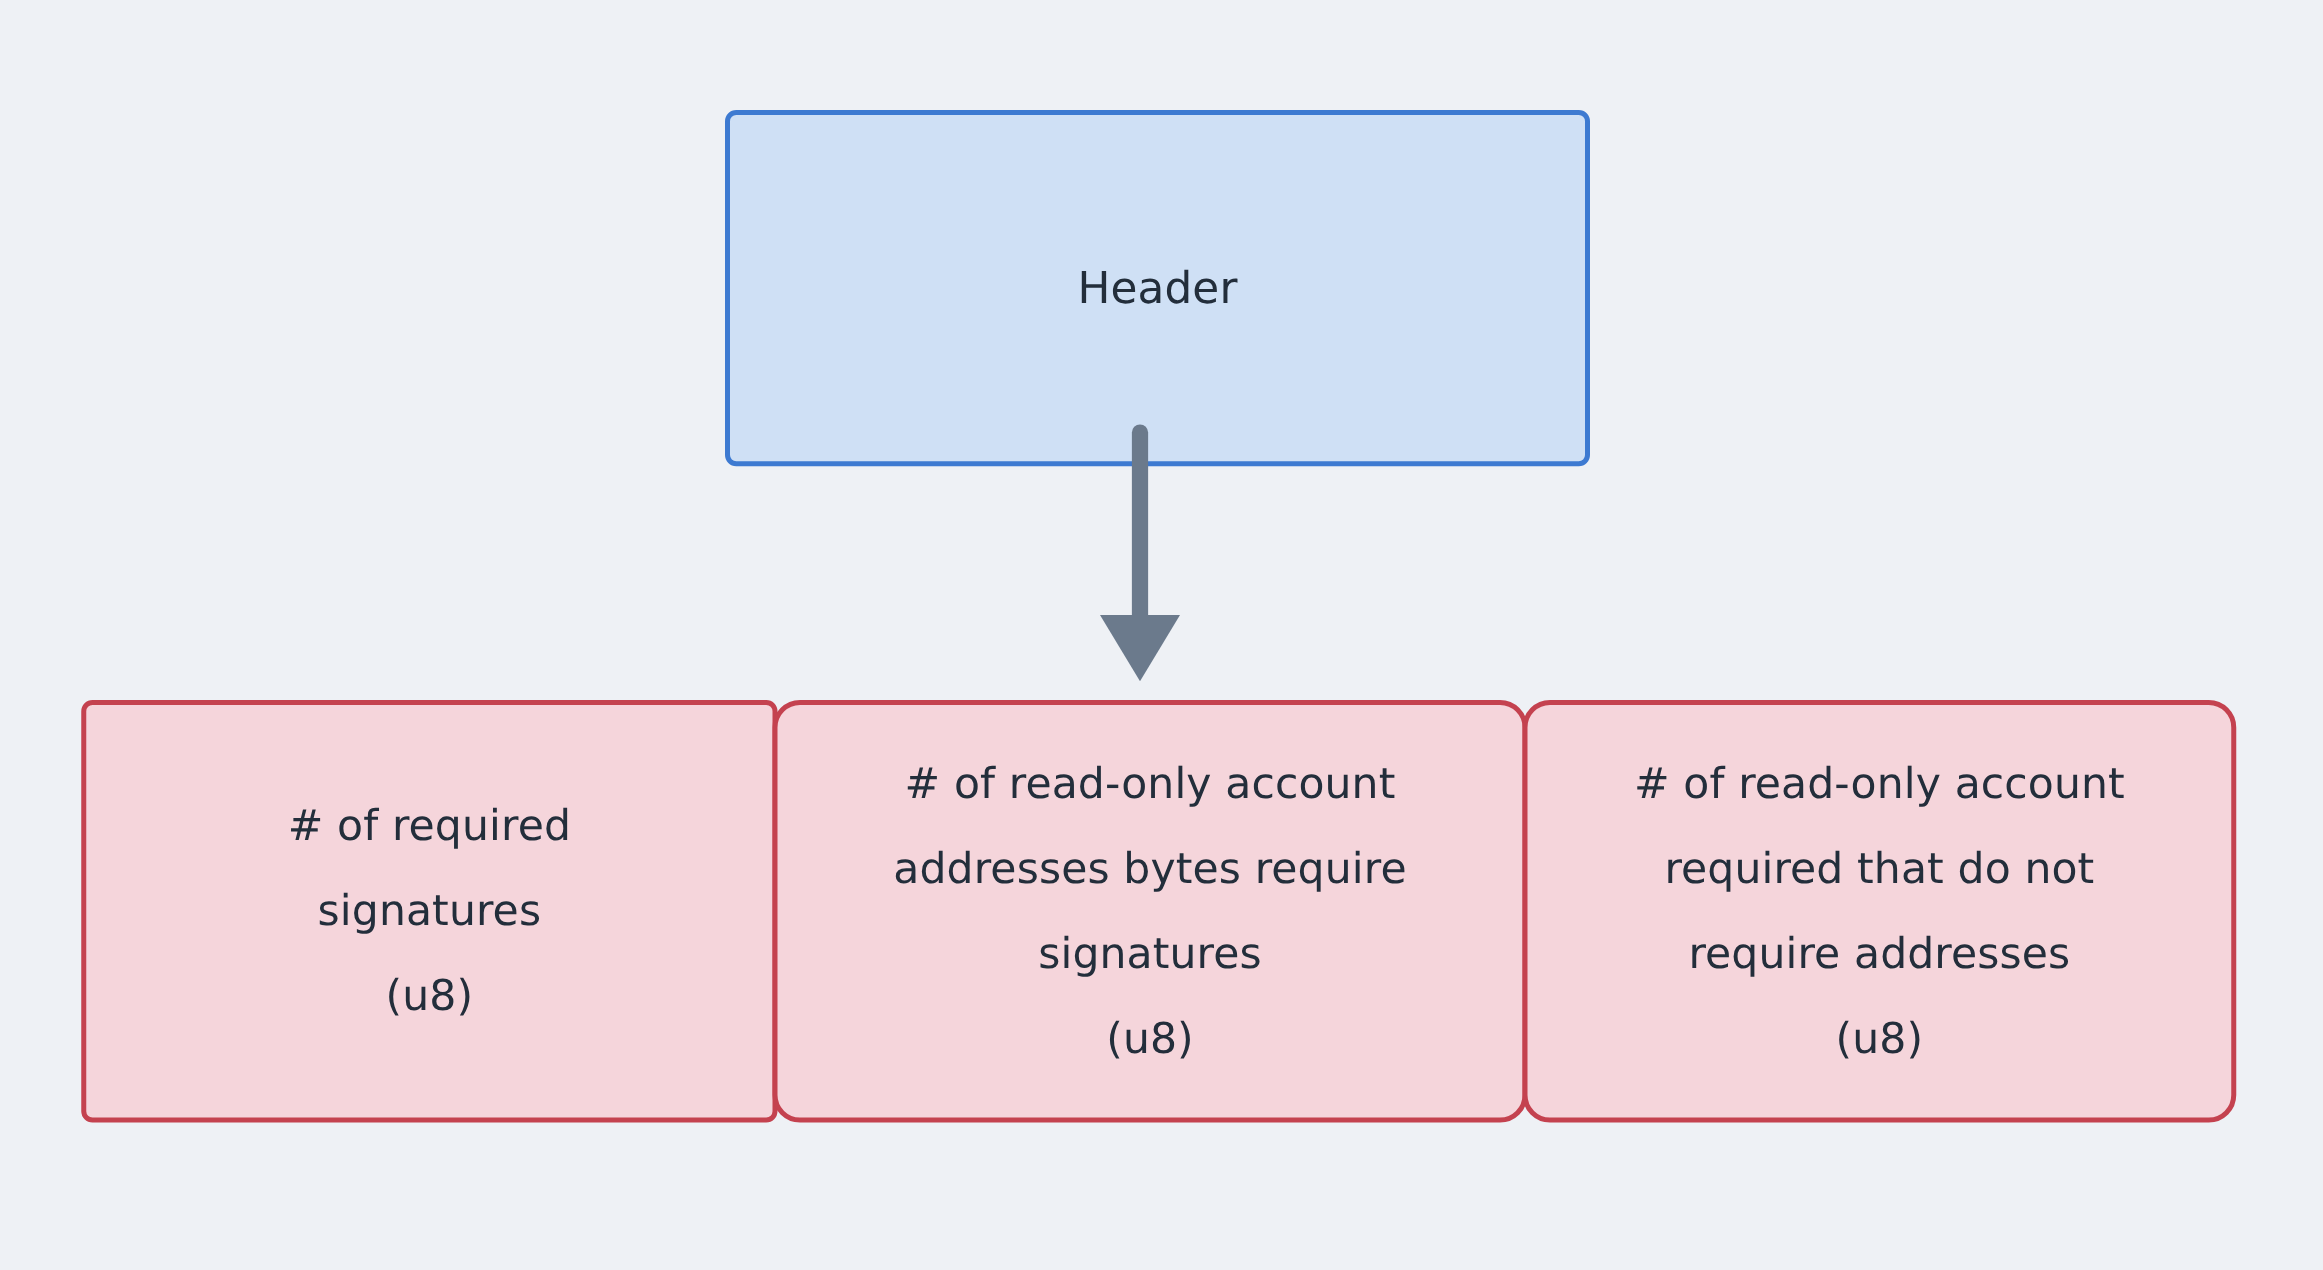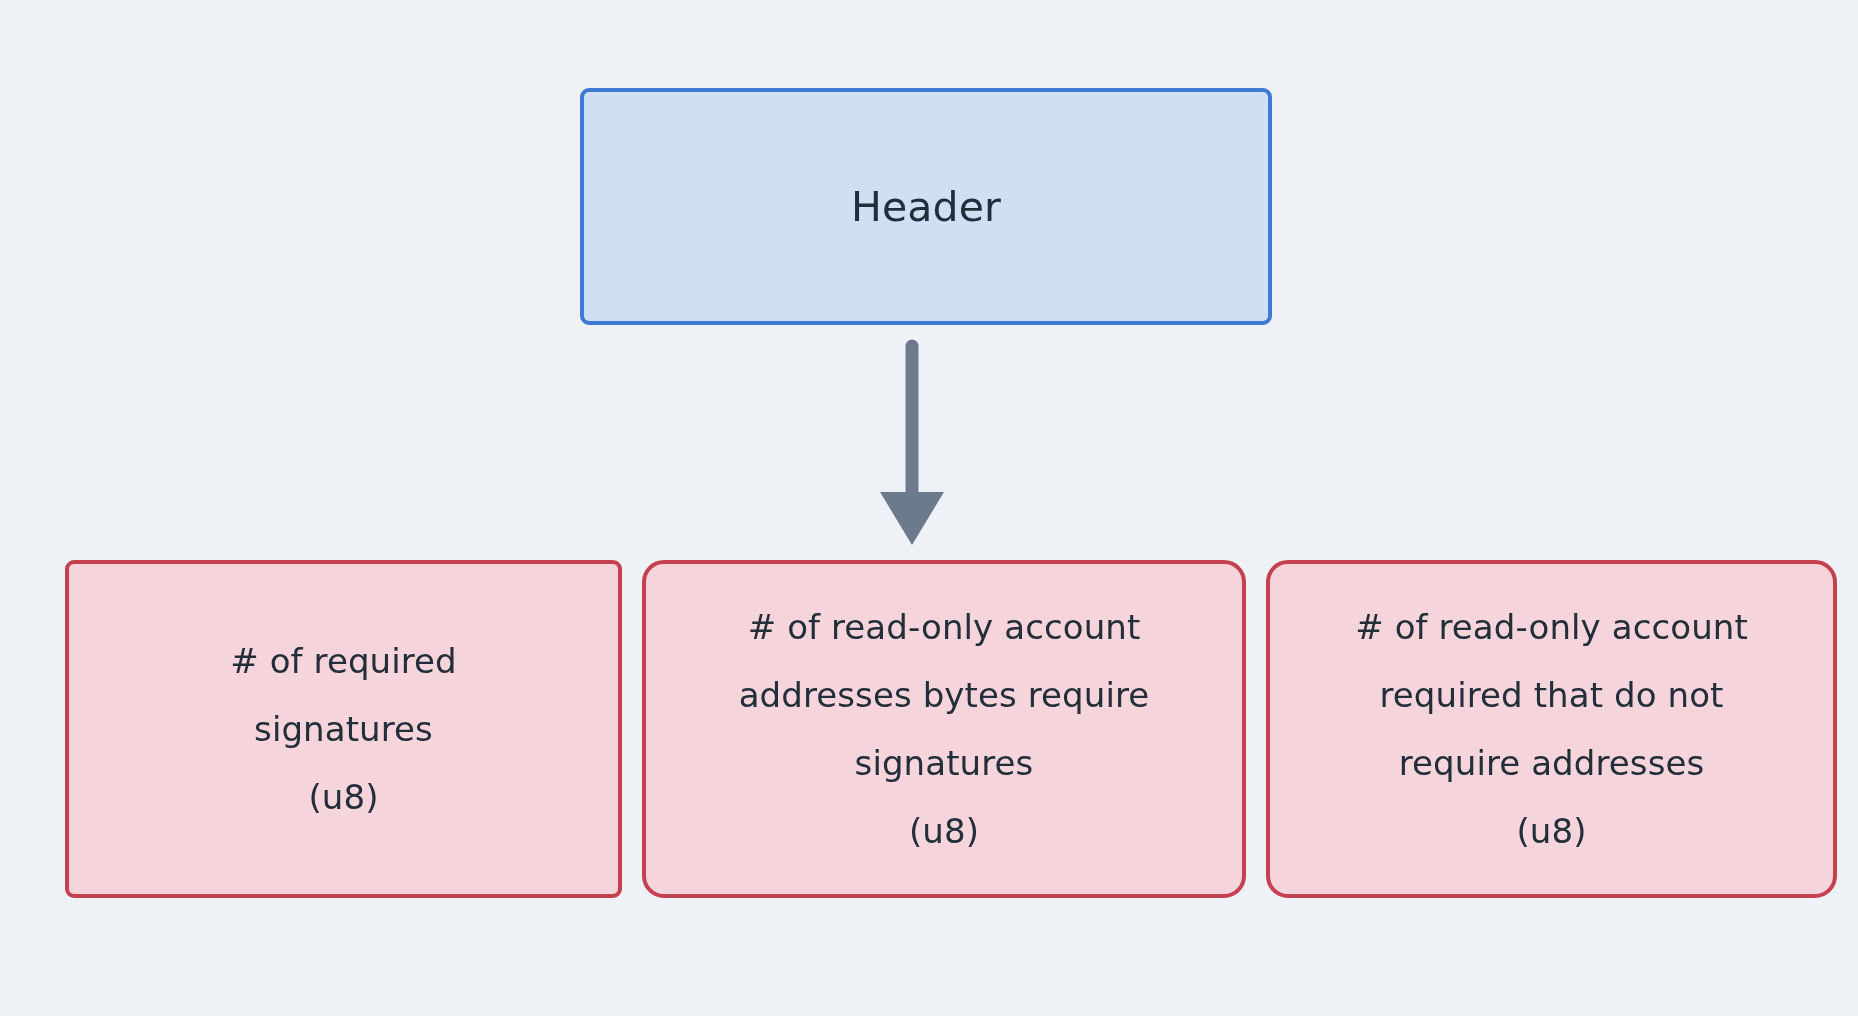--- a/index.html
+++ b/index.html
@@ -19,31 +19,31 @@
     width: 1858px;
     height: 1016px;
   }
 
   
   .header-node {
     position: absolute;
     left: 580px;
     top: 88px;
     width: 692px;
-    height: 237px;
+    height: 285px;
     box-sizing: border-box;
     background: #cfe0f5;
     border: 4px solid #3d7ad1;
     border-radius: 9px;
     display: flex;
     flex-direction: column;
     align-items: center;
     justify-content: center;
     color: #232e3b;
-    font-size: 41px;
+    font-size: 35px;
     line-height: 70px;
     letter-spacing: 0.1px;
   }
   .header-node .node-line {
     display: block;
     white-space: nowrap;
   }
 
   
   .connector {
@@ -56,21 +56,20 @@
   }
 
   
   .field-row {
     position: absolute;
     left: 65px;
     top: 560px;
     width: 1720px;
     height: 338px;
     display: flex;
-    gap: 24px;
   }
   .field-box {
     box-sizing: border-box;
     background: #f5d5db;
     border: 4px solid #c4424f;
     border-radius: 9px;
     display: flex;
     flex-direction: column;
     align-items: center;
     justify-content: center;

